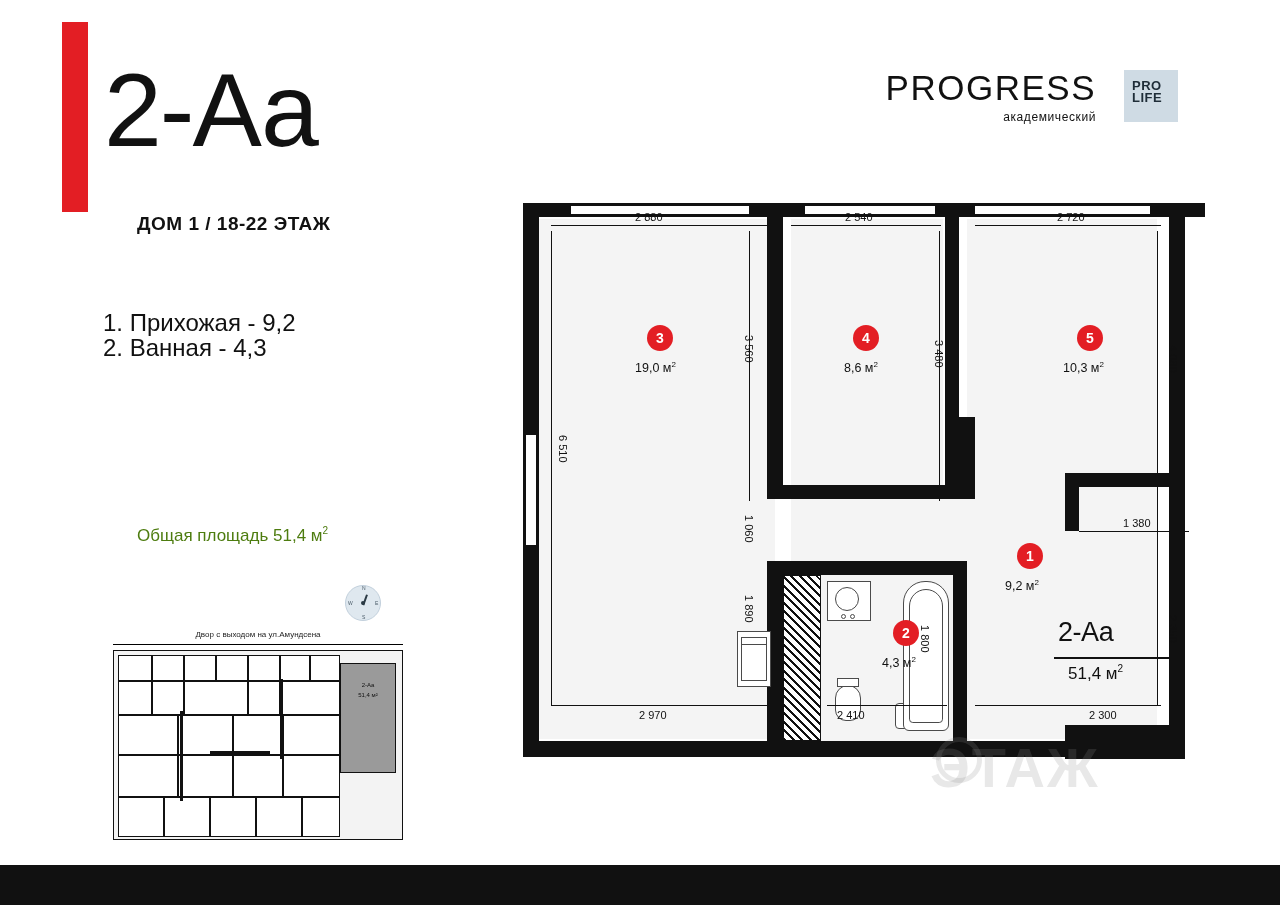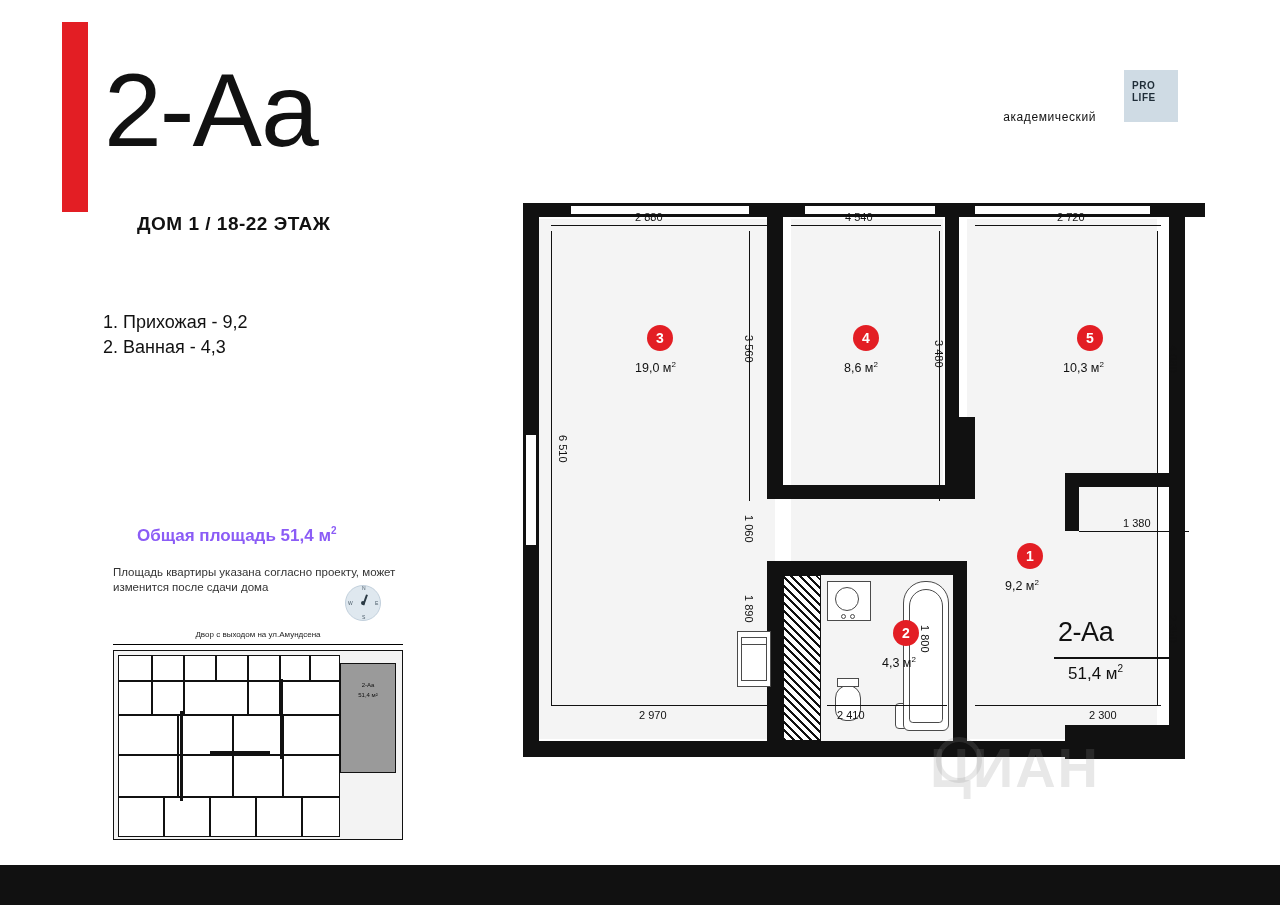--- a/index.html
+++ b/index.html
@@ -28,27 +28,27 @@
     letter-spacing: -2px; color: #111;
   }
 
   .title-sub {
     position: absolute; left: 137px; top: 213px;
     font-size: 19px; font-weight: bold; letter-spacing: 0.5px; color: #111;
   }
 
   .rooms-list {
     position: absolute; left: 103px; top: 310px;
-    font-size: 18px; line-height: 25px; color: #111;
+    font-size: 24px; line-height: 25px; color: #111;
   }
   .rooms-list div { white-space: nowrap; }
 
   .total-area {
     position: absolute; left: 137px; top: 525px;
-    font-size: 17px; font-weight: bold; color: #8b5cf6;
+    font-size: 17px; font-weight: normal; color: #4d7c0f;
   }
   .total-area sup { font-size: 10px; vertical-align: super; }
 
   .note {
     position: absolute; left: 113px; top: 565px;
     font-size: 11.5px; line-height: 15px; color: #333; width: 300px;
   }
 
   
   .compass {
@@ -107,21 +107,21 @@
     position: absolute; right: 112px; top: 10px;
     font-size: 35px; letter-spacing: 1.5px; font-weight: 400; color: #111;
   }
   .logo-sub {
     position: absolute; right: 112px; top: 52px;
     font-size: 12px; letter-spacing: 0.6px; color: #111;
   }
   .logo-badge {
     position: absolute; right: 30px; top: 12px;
     width: 54px; height: 52px; background: #cfdbe4;
-    color: #1f2d38; font-size: 10px; font-weight: bold;
+    color: #1f2d38; font-size: 13px; font-weight: bold;
     line-height: 12px; padding: 10px 0 12px 8px; letter-spacing: 0.5px;
   }
 
   
   .plan { position: absolute; left: 505px; top: 185px; width: 740px; height: 600px; }
   .blk { position: absolute; background: #111; }
   .room { position: absolute; background: #f4f4f4; }
   .whitefill { position: absolute; background: #ffffff; }
 
   .marker {
@@ -174,21 +174,20 @@
 
   <div class="rooms-list">
     <div>1. Прихожая - 9,2</div>
     <div>2. Ванная - 4,3</div>
   </div>
 
   <div class="total-area">
     <span>Общая площадь 51,4 м</span><sup>2</sup>
   </div>
 
-  <div class="note">Площадь квартиры указана согласно проекту, может изменится после сдачи дома</div>
 
   <div class="compass">
     <div class="needle"></div>
     <div class="dot"></div>
     <div class="compass-label cl-n">N</div>
     <div class="compass-label cl-e">E</div>
     <div class="compass-label cl-s">S</div>
     <div class="compass-label cl-w">W</div>
   </div>
 
@@ -233,20 +232,21 @@
 
       <div class="fk-hl" style="left:226px; top:12px; width:56px; height:110px;">
         <div class="fk-hl-label" style="top:18px;">2-Аа</div>
         <div class="fk-hl-label" style="top:28px;">51,4 м²</div>
       </div>
     </div>
   </div>
 </div>
 
 <div class="logo">
+  <div class="logo-main">PROGRESS</div>
   <div class="logo-sub">академический</div>
   <div class="logo-badge">
     <div>PRO</div>
     <div>LIFE</div>
   </div>
 </div>
 
 <div class="plan">
 
   <div class="room" style="left:34px; top:34px; width:236px; height:520px;"></div>
@@ -308,21 +308,21 @@
   <div class="dimline" style="left:46px; top:520px; width:218px; height:1px;"></div>
   <div class="dimline" style="left:322px; top:520px; width:120px; height:1px;"></div>
   <div class="dimline" style="left:470px; top:520px; width:186px; height:1px;"></div>
 
   <div class="dimline" style="left:46px; top:46px; width:1px; height:474px;"></div>
   <div class="dimline" style="left:652px; top:46px; width:1px; height:474px;"></div>
   <div class="dimline" style="left:244px; top:46px; width:1px; height:270px;"></div>
   <div class="dimline" style="left:434px; top:46px; width:1px; height:270px;"></div>
 
   <div class="dim" style="left:130px; top:26px;">2 880</div>
-  <div class="dim" style="left:340px; top:26px;">4 540</div>
+  <div class="dim" style="left:340px; top:26px;">2 540</div>
   <div class="dim" style="left:552px; top:26px;text-align:center;">2 720</div>
 
   <div class="dim dim-v" style="left:52px; top:250px;">6 510</div>
   <div class="dim dim-v" style="left:238px; top:330px;">1 060</div>
   <div class="dim dim-v" style="left:238px; top:410px;">1 890</div>
   <div class="dim dim-v" style="left:238px; top:150px;">3 560</div>
   <div class="dim dim-v" style="left:428px; top:155px;">3 480</div>
   <div class="dim dim-v" style="left:662px; top:160px;">4 080</div>
   <div class="dim dim-v" style="left:662px; top:430px;">2 350</div>
   <div class="dim dim-v" style="left:414px; top:440px;">1 800</div>
@@ -360,15 +360,15 @@
   </div>
 
   <div class="plan-title" style="left:553px; top:432px;">2-Аа</div>
   <div class="plan-title-rule" style="left:549px; top:472px; width:124px;"></div>
   <div class="plan-title-area" style="left:563px; top:478px;">
     <span>51,4 м</span><sup>2</sup>
   </div>
 </div>
 
 <div class="wm-circle"></div>
-<div class="watermark">ЦИАН</div>
+<div class="watermark">ЭТАЖ</div>
 
 <div class="bottom-bar"></div>
 
 </body></html>

